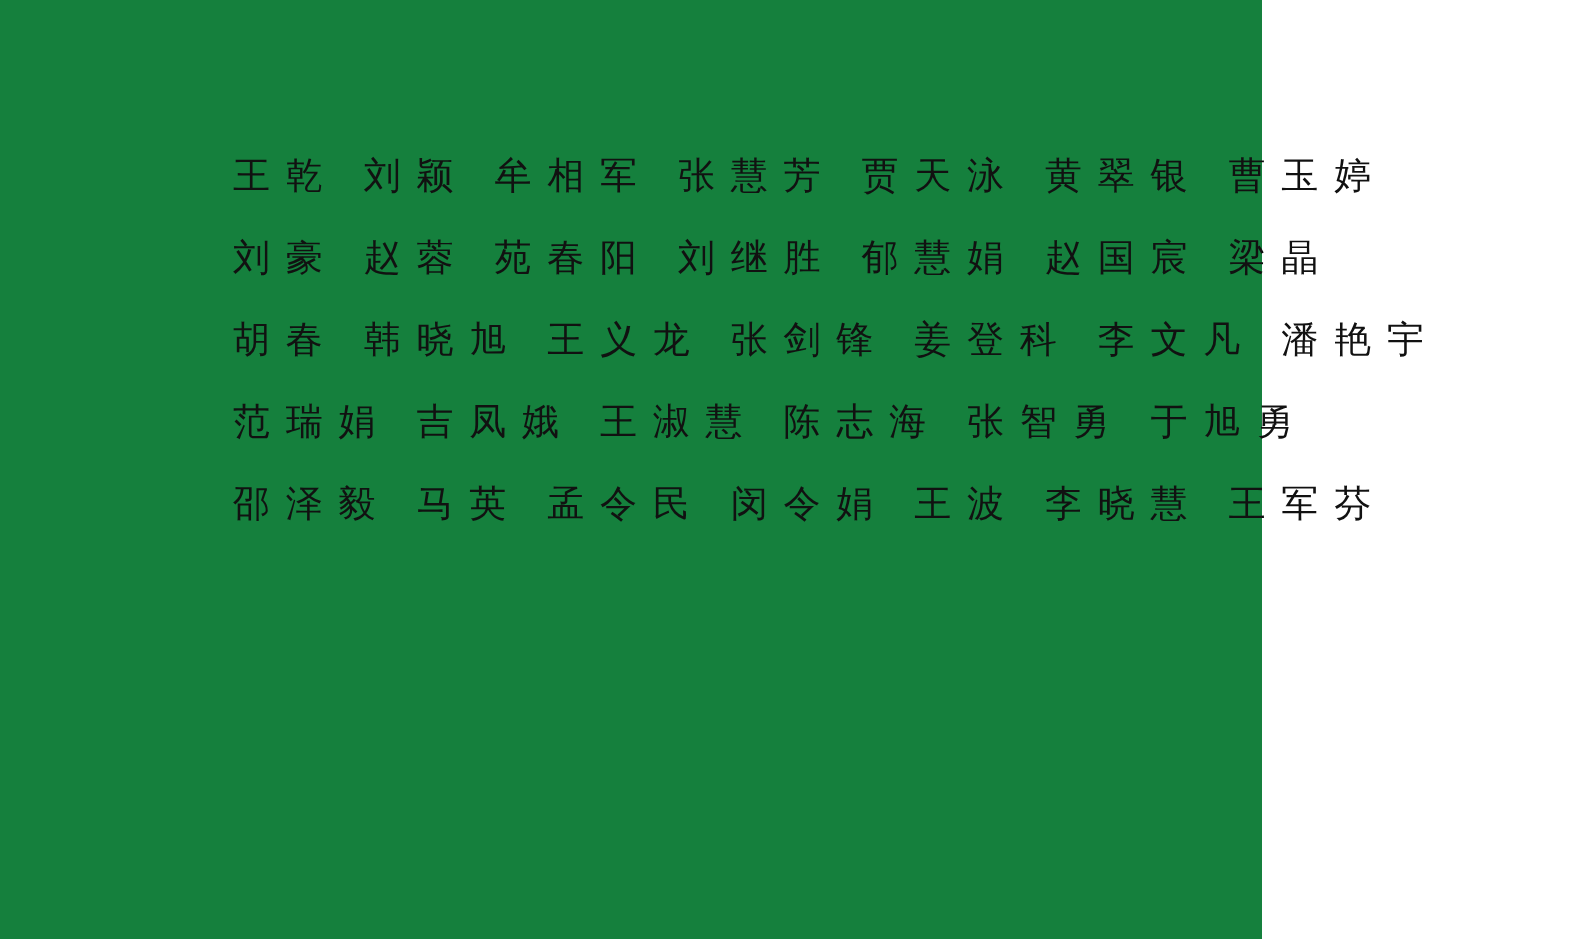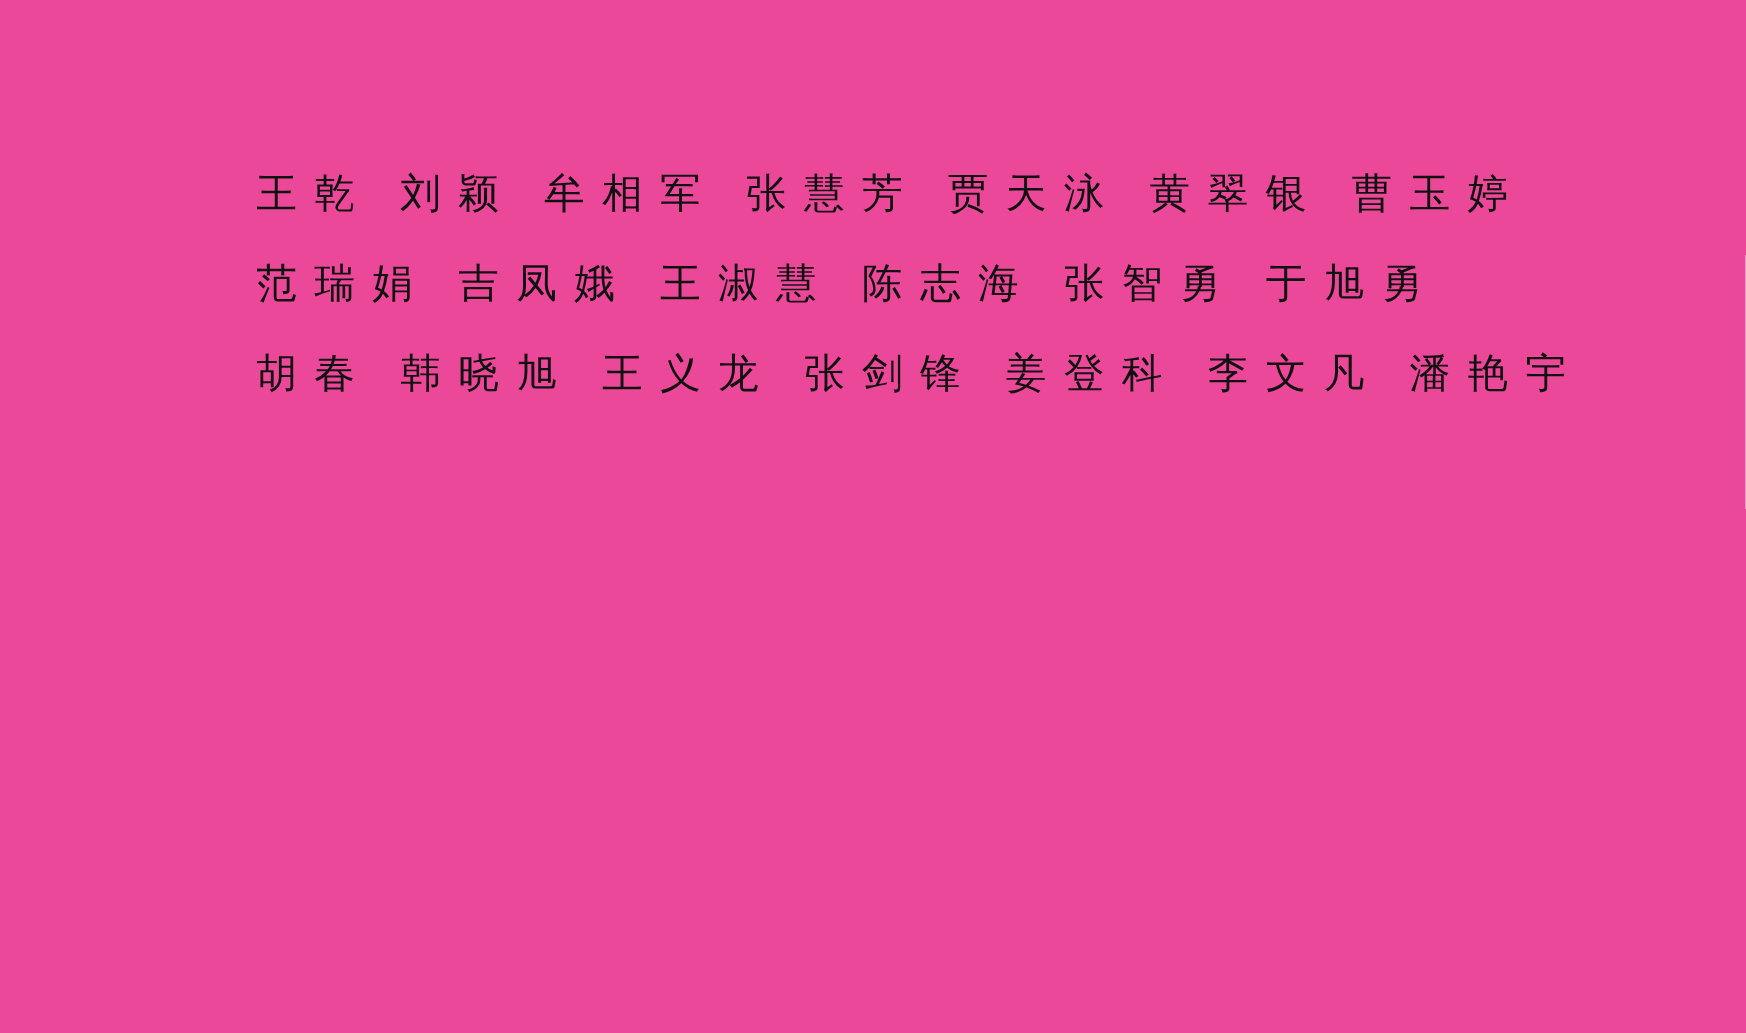--- a/index.html
+++ b/index.html
@@ -8,23 +8,23 @@
     background: #ffffff;
   }
   body {
     width: 1587px;
     height: 939px;
     overflow: hidden;
     font-family: "DejaVu Sans", "Liberation Sans", sans-serif;
   }
   .page {
     position: relative;
-    width: 1587px;
+    width: 1262px;
     height: 939px;
-    background: #ec4899;
+    background: #15803d;
     box-sizing: border-box;
   }
   .name-block {
     position: absolute;
     left: 233px;
     top: 135px;
     width: 1120px;
   }
   .name-line {
     color: #111111;
@@ -35,16 +35,18 @@
     font-family: "DejaVu Sans", "Liberation Sans", sans-serif;
     font-weight: 400;
   }
 </style>
 </head>
 <body>
 
 <div class="page">
   <div class="name-block">
     <div class="name-line">王 乾　刘 颖　牟 相 军　张 慧 芳　贾 天 泳　黄 翠 银　曹 玉 婷</div>
+    <div class="name-line">刘 豪　赵 蓉　苑 春 阳　刘 继 胜　郁 慧 娟　赵 国 宸　梁 晶</div>
+    <div class="name-line">胡 春　韩 晓 旭　王 义 龙　张 剑 锋　姜 登 科　李 文 凡　潘 艳 宇</div>
     <div class="name-line">范 瑞 娟　吉 凤 娥　王 淑 慧　陈 志 海　张 智 勇　于 旭 勇</div>
-    <div class="name-line">胡 春　韩 晓 旭　王 义 龙　张 剑 锋　姜 登 科　李 文 凡　潘 艳 宇</div>
+    <div class="name-line">邵 泽 毅　马 英　孟 令 民　闵 令 娟　王 波　李 晓 慧　王 军 芬</div>
   </div>
 </div>
 
 </body></html>

